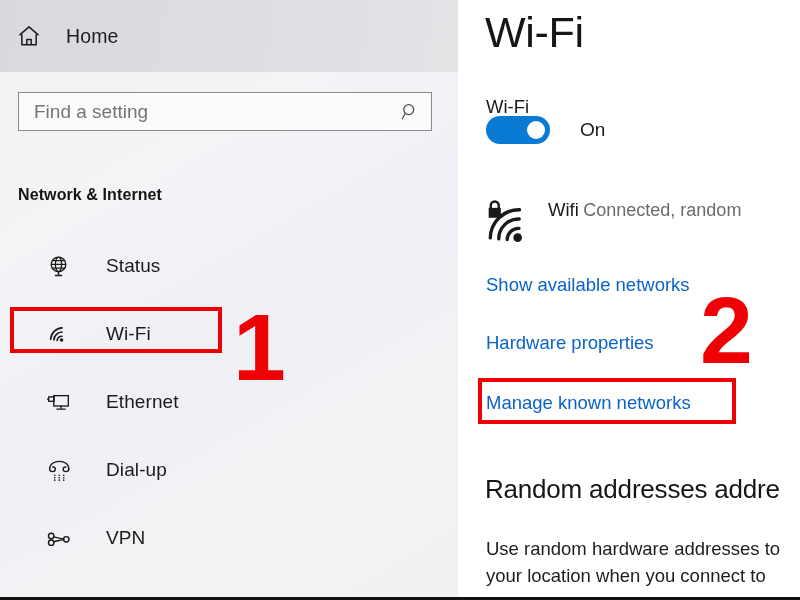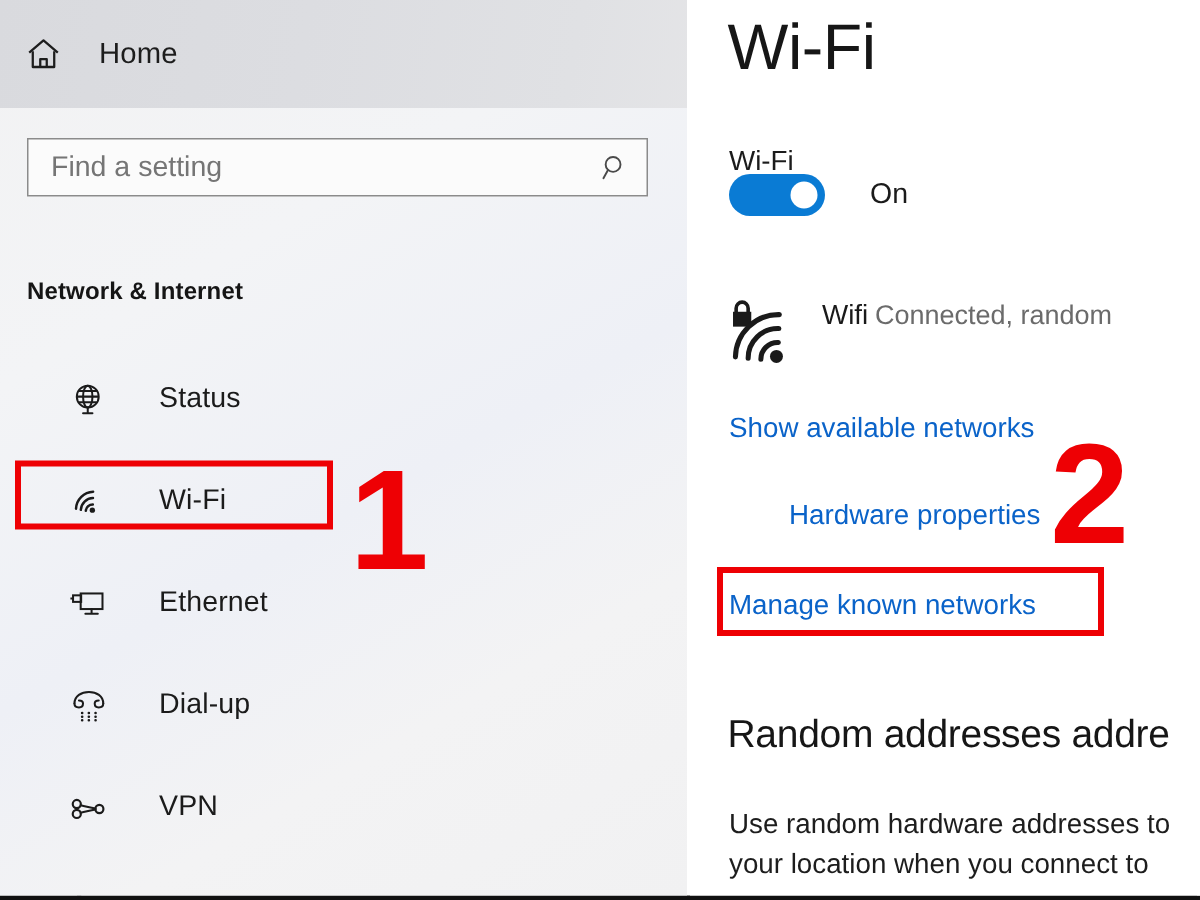--- a/index.html
+++ b/index.html
@@ -221,21 +221,21 @@
   
   .link {
     position: absolute;
     left: 26px;
     font-size: 18.5px;
     color: #0a63c9;
     text-decoration: none;
     white-space: nowrap;
   }
   .link-1 { top: 274px; }
-  .link-2 { top: 332px; margin-left: 40px; }
+  .link-2 { top: 332px; }
   .link-3 { top: 392px; }
 
   .hl-box-2 {
     position: absolute;
     left: 18px; top: 378px;
     width: 258px; height: 46px;
     border: 4px solid #ee0004;
     pointer-events: none;
   }
 

